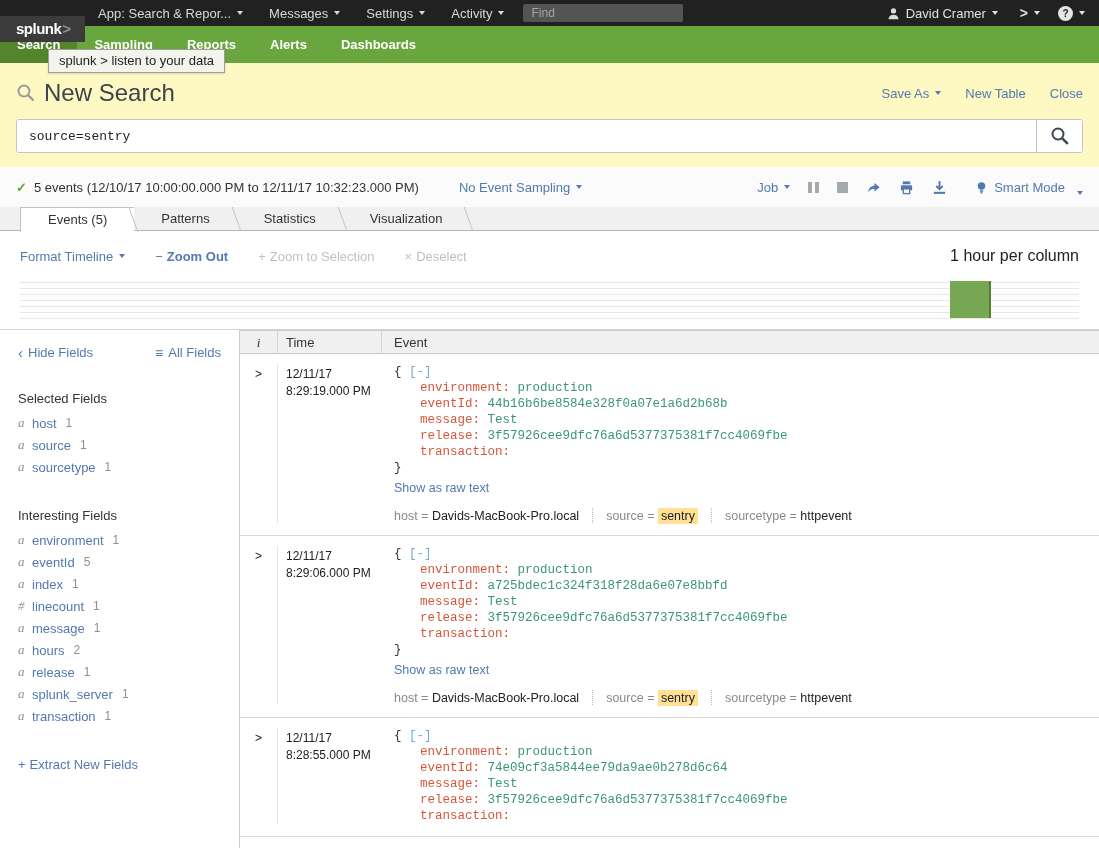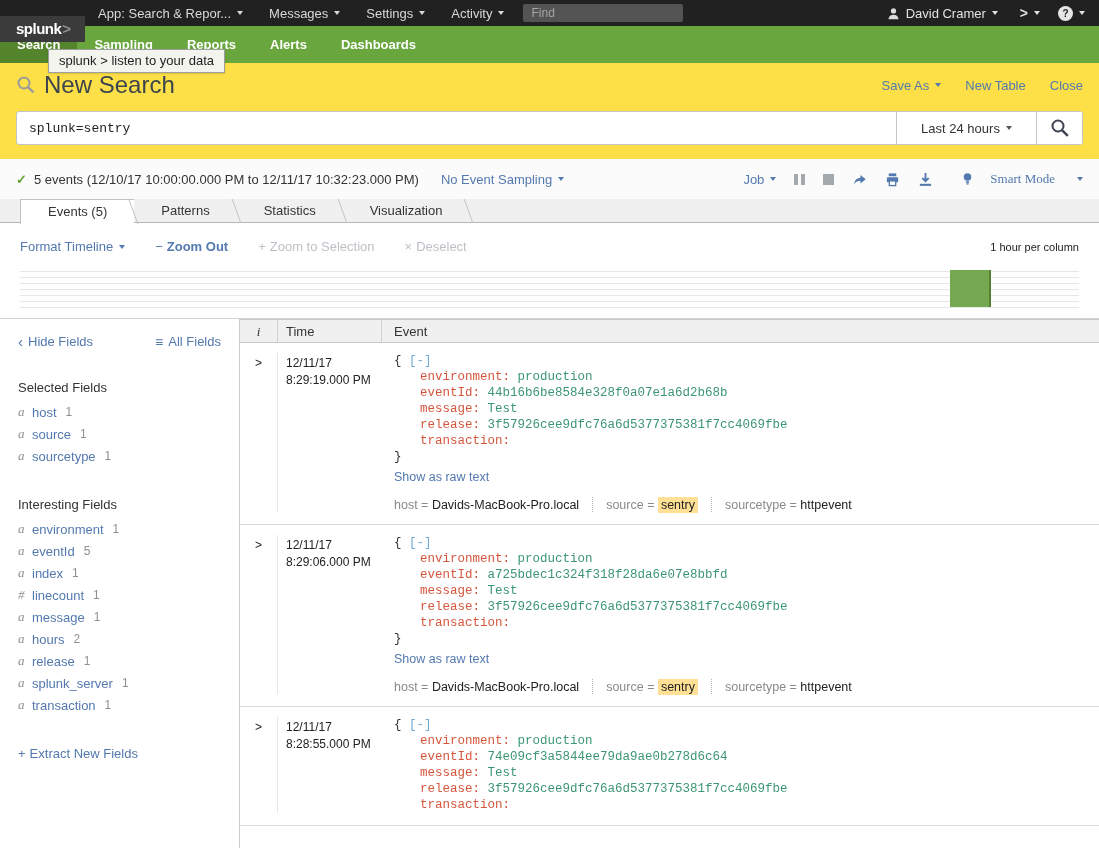--- a/index.html
+++ b/index.html
@@ -24,56 +24,56 @@
   .qmark { width:15px; height:15px; border-radius:50%; background:#e6e6e6; color:#222; font-size:10px; font-weight:bold; display:inline-flex; align-items:center; justify-content:center; }
 
   
   .appbar { height:37px; background:var(--green); display:flex; align-items:stretch; position:relative; z-index:20; }
   .appbar-item { color:#fff; font-size:13px; font-weight:bold; padding:0 17px; display:flex; align-items:center; cursor:pointer; }
   .appbar-item.active { background:var(--green-dark); }
   .app-title { margin-left:auto; color:#fff; font-size:17px; display:flex; align-items:center; padding-right:16px; }
   .tooltip { position:absolute; left:48px; top:49px; background:#f4f4ee; border:1px solid #9e9e9e; color:#222; font-size:13px; padding:3px 10px 4px; z-index:40; box-shadow:0 1px 2px rgba(0,0,0,.15); }
 
   
-  .header { background:#fde047; padding:8px 16px 14px; }
+  .header { background:#fef9c3; padding:16px 16px 14px; }
   .title-row { display:flex; align-items:center; }
   .title-row h1 { font-size:24px; font-weight:normal; color:#3c444d; margin-left:8px; }
   .hdr-actions { margin-left:auto; display:flex; align-items:center; gap:24px; font-size:13px; }
   .hdr-actions a { color:var(--link); display:flex; align-items:center; }
   .searchbar { margin-top:12px; height:34px; background:#fff; border:1px solid #c4c4c4; border-radius:3px; display:flex; align-items:stretch; }
   .query { flex:1; font-family:"Liberation Mono","DejaVu Sans Mono",monospace; font-size:13px; color:#222; display:flex; align-items:center; padding:0 12px; }
   .timerange { width:140px; border-left:1px solid #c4c4c4; display:flex; align-items:center; justify-content:center; font-size:13px; color:#333; cursor:pointer; }
   .timerange .chev { color:#555; }
   .go-btn { width:46px; border:none; border-left:1px solid #c4c4c4; background:#fff; cursor:pointer; display:flex; align-items:center; justify-content:center; }
 
   
   .status-row { height:40px; background:#fbfbfb; display:flex; align-items:center; padding:0 16px; font-size:13px; }
   .check { color:var(--check-green); font-weight:bold; margin-right:7px; font-size:13px; }
   .summary { color:#333; }
-  .sampling { color:var(--link); margin-left:22px; display:flex; align-items:center; }
+  .sampling { color:var(--link); margin-left:40px; display:flex; align-items:center; }
   .status-right { margin-left:auto; display:flex; align-items:center; gap:18px; }
   .job-link { color:var(--link); display:flex; align-items:center; }
   .icon-btn { display:flex; align-items:center; color:var(--link); cursor:pointer; }
   .pause-bars { display:inline-flex; gap:3px; }
   .pause-bars i { width:4px; height:11px; background:#a3a9ad; }
   .stop-sq { width:11px; height:11px; background:#a3a9ad; display:inline-block; }
-  .smart { color:var(--link); display:flex; align-items:center; gap:16px; margin-left:10px;font-family:Liberation Serif, serif; }
+  .smart { color:var(--link); display:flex; align-items:flex-end; gap:6px; margin-left:10px; }
 
   
   .tabs { height:24px; background:#f0f0f0; border-bottom:1px solid #b6b6b6; display:flex; padding-left:20px; position:relative; }
   .tab { position:relative; padding:0 27px; line-height:23px; font-size:13px; color:#333; cursor:pointer; }
   .tab::after { content:''; position:absolute; top:0; right:0; width:1px; height:24px; background:#c2c2c2; transform:skewX(20deg); }
   .tab.active { background:#fff; border-top:1px solid #c2c2c2; border-left:1px solid #c2c2c2; height:25px; z-index:2; }
 
   
   .tl-controls { display:flex; align-items:center; padding:16px 20px 10px; font-size:13px; }
   .tl-link { color:var(--link); display:flex; align-items:center; margin-right:30px; }
   .tl-dis { color:var(--disabled); display:flex; align-items:center; margin-right:30px; cursor:default; }
   .tl-glyph { margin-right:4px; font-size:13px; }
-  .tl-scale { margin-left:auto; color:#222; font-size:11px; }
+  .tl-scale { margin-left:auto; color:#222; font-size:16px; }
   .tl-chart { margin:2px 20px 0; height:42px; position:relative;
     background:repeating-linear-gradient(to bottom,#fff 0 5px,#e7e7e7 5px 6px); }
   .tl-bar { position:absolute; top:10%; bottom:3%; background:var(--bar-green); border-right:2px solid var(--bar-edge); cursor:pointer; }
   .tl-divider { margin-top:10px; border-bottom:1px solid #d4d4d4; }
 
   
   .main { display:flex; align-items:stretch; height:543px; }
   .sidebar { width:240px; border-right:1px solid #ccc; padding-top:14px; flex-shrink:0; }
   .sb-top { display:flex; justify-content:space-between; padding:0 18px 0 18px; font-size:13px; }
   .sb-top a { color:var(--link); display:flex; align-items:center; gap:5px; }
@@ -185,25 +185,21 @@
     <div class="hdr-actions">
       <a>
           <span>Save As</span>
           <span class="chev"></span>
         </a>
       <a>New Table</a>
       <a>Close</a>
     </div>
   </div>
   <div class="searchbar">
-    <div class="query">splunk=sentry</div>
-    <div class="timerange">
-        <span>Last 24 hours</span>
-        <span class="chev"></span>
-      </div>
+    <div class="query">source=sentry</div>
     <button class="go-btn">
       <svg width="20" height="20" viewBox="0 0 20 20">
           <circle cx="8" cy="8" r="5.5" fill="none" stroke="#3d4450" stroke-width="2"></circle>
           <line x1="12.3" y1="12.3" x2="17.8" y2="17.8" stroke="#3d4450" stroke-width="2.6"></line>
         </svg>
     </button>
   </div>
 </div>
 
 <div class="status-row">

